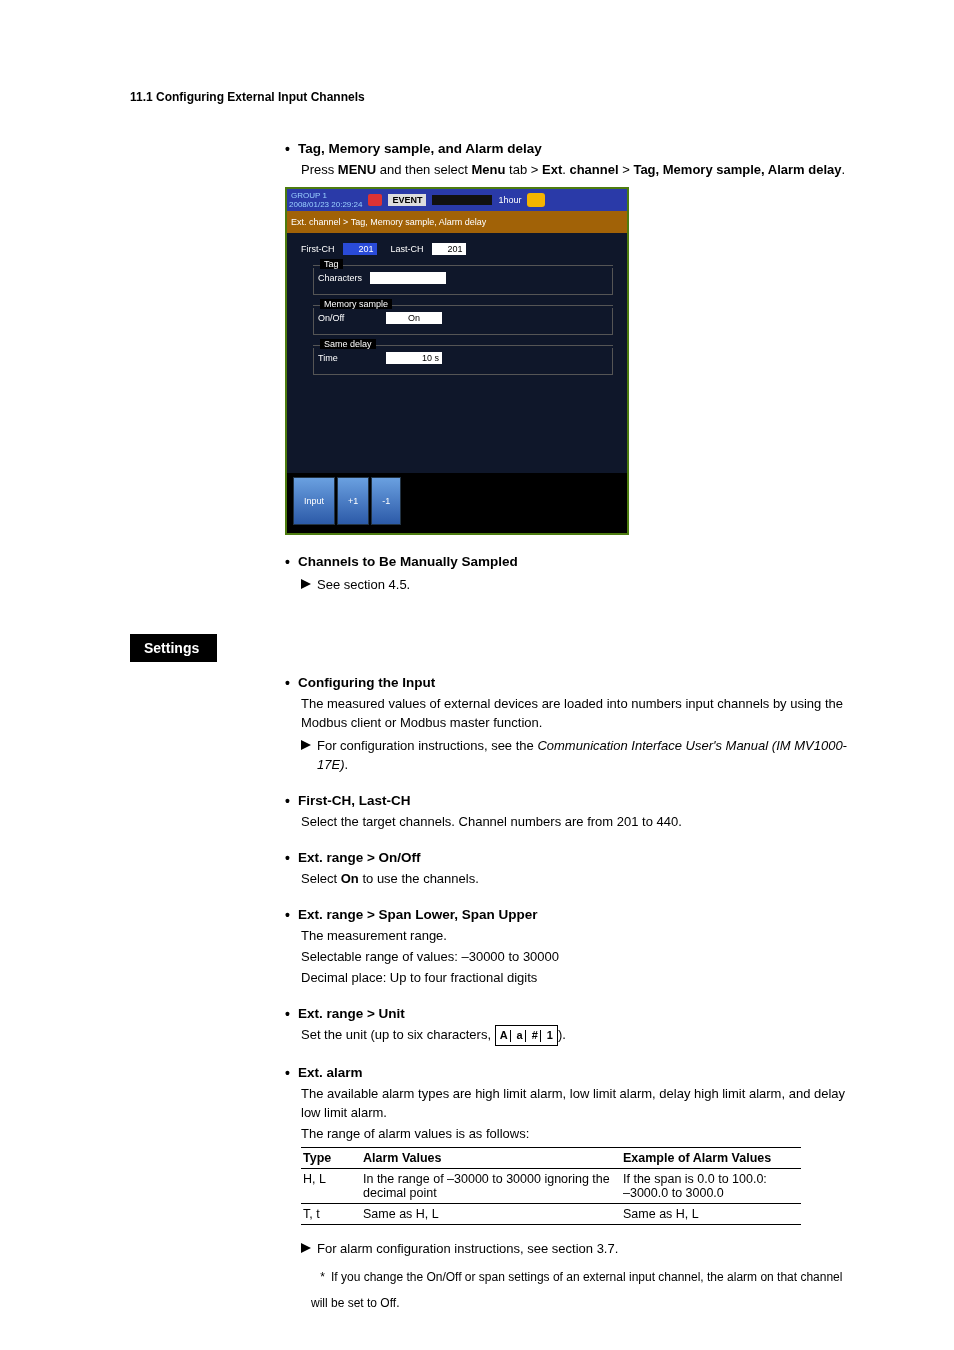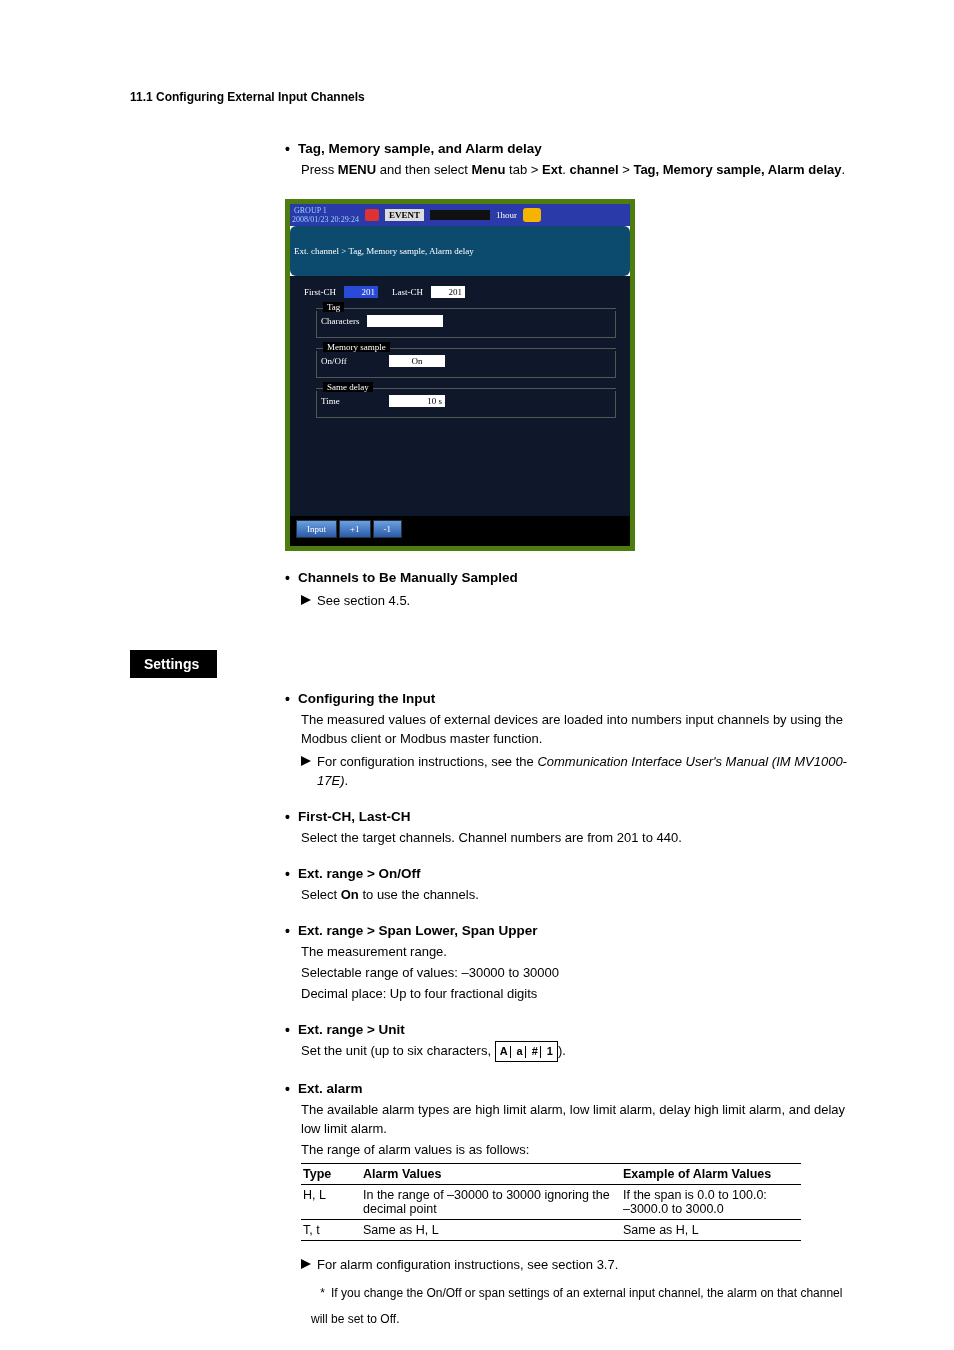--- a/index.html
+++ b/index.html
@@ -25,50 +25,50 @@
   .bullet-line { display: flex; align-items: flex-start; margin-top: 6px; }
   .bullet { font-weight: bold; margin-right: 8px; font-size: 14px; line-height: 18px; }
   .bullet-title { font-weight: bold; font-size: 13.5px; line-height: 18px; }
   .para { margin-top: 2px; line-height: 19px; font-size: 13px; }
   .bold { font-weight: bold; }
   .italic { font-style: italic; }
 
   
   .device-shot {
     width: 340px;
-    margin-top: 20px;
+    margin-top: 8px;
     margin-bottom: 18px;
-    font-family: Liberation Serif, serif;
+    font-family: Liberation Sans, sans-serif;
     font-size: 9px;
     color: #fff;
-    border: 5px solid #4d7c0f;
+    border: 2px solid #4d7c0f;
   }
   .ds-top {
     background: linear-gradient(#2a3aa8, #2a3aa8);
     display: flex; align-items: center;
     padding: 2px 4px; gap: 6px;
   }
   .ds-top .grp { color: #9ad0ff; font-size: 8px; }
   .ds-top .time { color: #9ad0ff; font-size: 8px; margin-left: -2px;}
   .ds-icon { width: 14px; height: 12px; background: #d33; display:inline-block; border-radius:2px;}
   .ds-event { background: #ddd; color:#000; padding:1px 4px; font-weight:bold;}
   .ds-bar { background:#111; height:10px; width:60px;}
   .ds-hour { color:#fff; }
   .ds-cam { width:18px;height:14px;background:#f5b400;border-radius:3px;}
-  .ds-breadcrumb { background:#0c4a6e;color:#fff;padding:20px 4px;font-size:9px;border-radius:6px;}
+  .ds-breadcrumb { background:#a16207;color:#fff;padding:6px 4px;font-size:9px;}
   .ds-body { background:#0f172a; padding:10px 14px 30px 14px; min-height: 200px;}
   .ds-row { display:flex;align-items:center;gap:8px;margin-bottom:4px;}
   .ds-label { color:#fff; font-size:9px;}
   .ds-val-box { background:#fff;color:#000;padding:1px 3px;font-size:9px;min-width:28px;text-align:right;}
   .ds-val-box.blue { background:#2a4bd8;color:#fff;}
   .ds-group-label { color:#fff;font-size:9px;margin:10px 0 2px 12px;border-top:1px solid #555;border-left:1px solid #555;border-right:1px solid #555;height:0;position:relative;}
   .ds-group-label span{position:absolute;top:-7px;left:6px;background:#000;padding:0 4px;}
   .ds-group-content { border-left:1px solid #555;border-right:1px solid #555;border-bottom:1px solid #555;margin:0 0 6px 12px;padding:4px 8px 6px 4px;}
   .ds-footer { background:#000;padding:4px 6px 8px 6px;}
-  .ds-btn { display:inline-block;background:linear-gradient(#6aa0e0,#2c5aa8);color:#fff;padding:3px 10px;font-size:9px;border:1px solid #234; margin-right:2px;}
+  .ds-btn { display:inline-block;background:linear-gradient(#6aa0e0,#2c5aa8);color:#fff;padding:18px 10px;font-size:9px;border:1px solid #234; margin-right:2px;}
 
   .tri-ref { display:flex;align-items:flex-start;gap:6px;margin-top:4px;line-height:19px;}
   .tri-ref svg { flex-shrink:0; margin-top:4px;}
 
   .settings-tag {
     background:#000; color:#fff; font-weight:bold;
     padding: 6px 18px 6px 14px;
     display:inline-block;
     font-size: 14px;
     margin-top: 14px;

